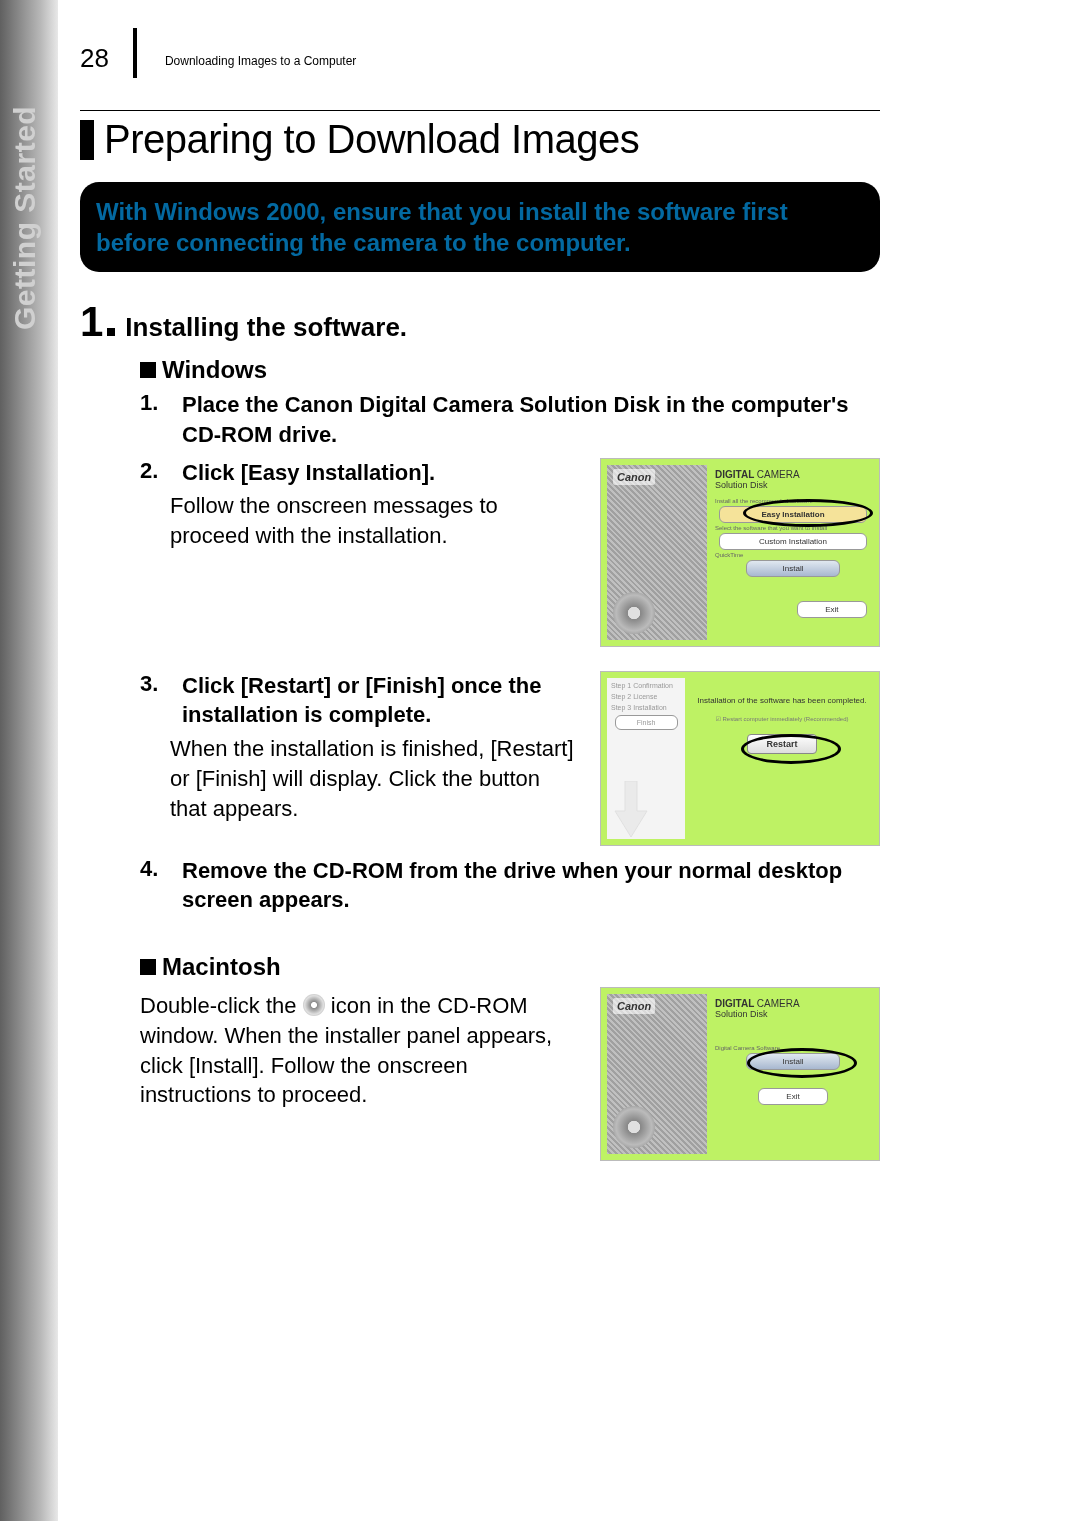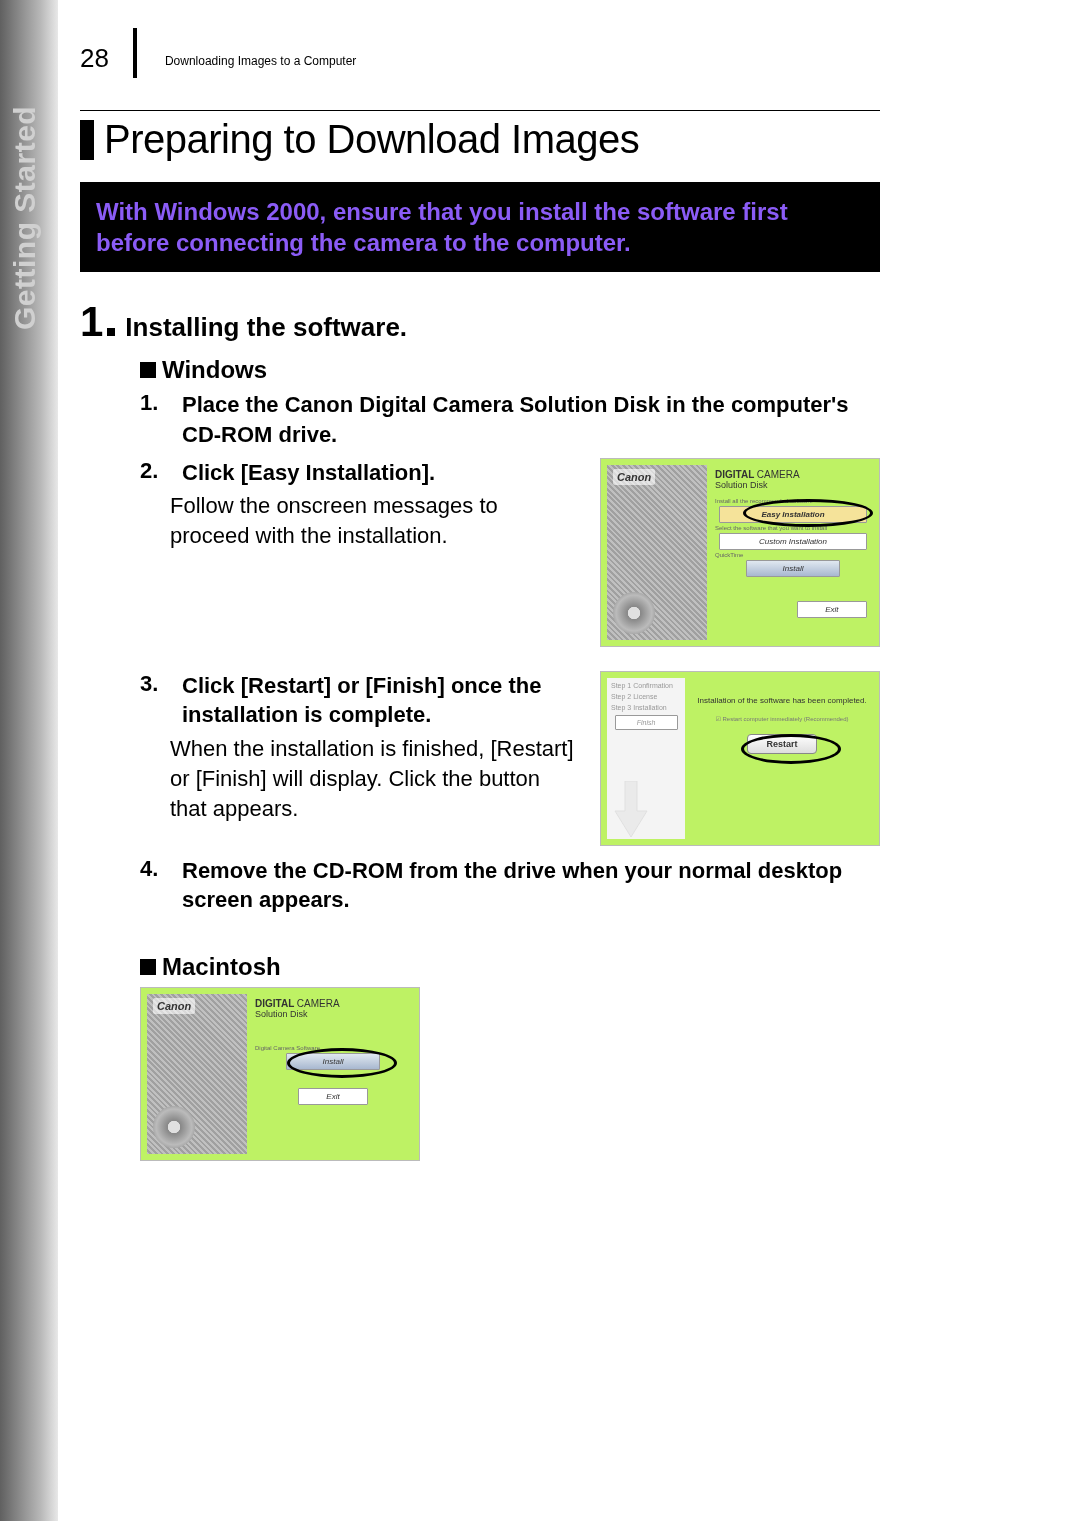--- a/index.html
+++ b/index.html
@@ -78,26 +78,27 @@
       background: #000;
       margin-right: 10px;
     }
     .section-title h1 {
       font-size: 40px;
       font-weight: 400;
       letter-spacing: -0.5px;
     }
     .warning-box {
       background: #000;
-      color: #8b5cf6;
+      color: #0369a1;
       padding: 14px 16px;
       font-size: 24px;
       font-weight: bold;
       margin-bottom: 26px;
       line-height: 1.3;
+      border-radius: 19px;
     }
     .step-major {
       display: flex;
       align-items: baseline;
       margin-bottom: 10px;
     }
     .step-major-num {
       font-size: 42px;
       font-weight: 900;
       margin-right: 4px;
@@ -197,28 +198,27 @@
       border-radius: 50%;
       background: radial-gradient(circle, #e0e0e0 20%, #888 22%, #bbb 60%, #777 100%);
     }
     .ss-right { flex: 1; padding: 4px 2px; }
     .ss-logo { font-weight: bold; font-size: 10px; }
     .ss-logo-cam { font-weight: normal; }
     .ss-sub { font-size: 9px; margin-bottom: 8px; }
     .ss-btn {
       display: block;
       border: 1px solid #999;
-      border-radius: 1px;
+      border-radius: 6px;
       padding: 3px 4px;
       text-align: center;
       margin: 0 auto;
       font-size: 8px;
       background: #fff;
       width: 95%;
-      font-style: italic;
     }
     .ss-btn.highlight {
       background: #f5e39a;
       font-weight: bold;
     }
     .ss-btn.install {
       background: linear-gradient(#e0e8f0, #a8b8d0);
       width: 60%;
     }
     .ss-btn.exit {
@@ -394,20 +394,27 @@
     </div>
 
     <div style="height:24px"></div>
 
     <div class="os-heading">
       <span class="bullet-sq"></span>
       <span>Macintosh</span>
     </div>
 
     <div class="col-wrap">
+      <div class="col-text">
+        <div class="sub-text" style="margin-left:0;">
+          <div class="regular">
+            <span>Double-click the </span><span class="cd-icon"></span><span> icon in the CD-ROM window. When the installer panel appears, click [Install]. Follow the onscreen instructions to proceed.</span>
+          </div>
+        </div>
+      </div>
 
       <div class="screenshot">
         <div class="ss-top">
           <div class="ss-left" style="height:160px;">
             <div class="ss-canon">Canon</div>
             <div class="ss-disc"></div>
           </div>
           <div class="ss-right">
             <div class="ss-logo"><span>DIGITAL</span> <span class="ss-logo-cam">CAMERA</span></div>
             <div class="ss-sub">Solution Disk</div>

